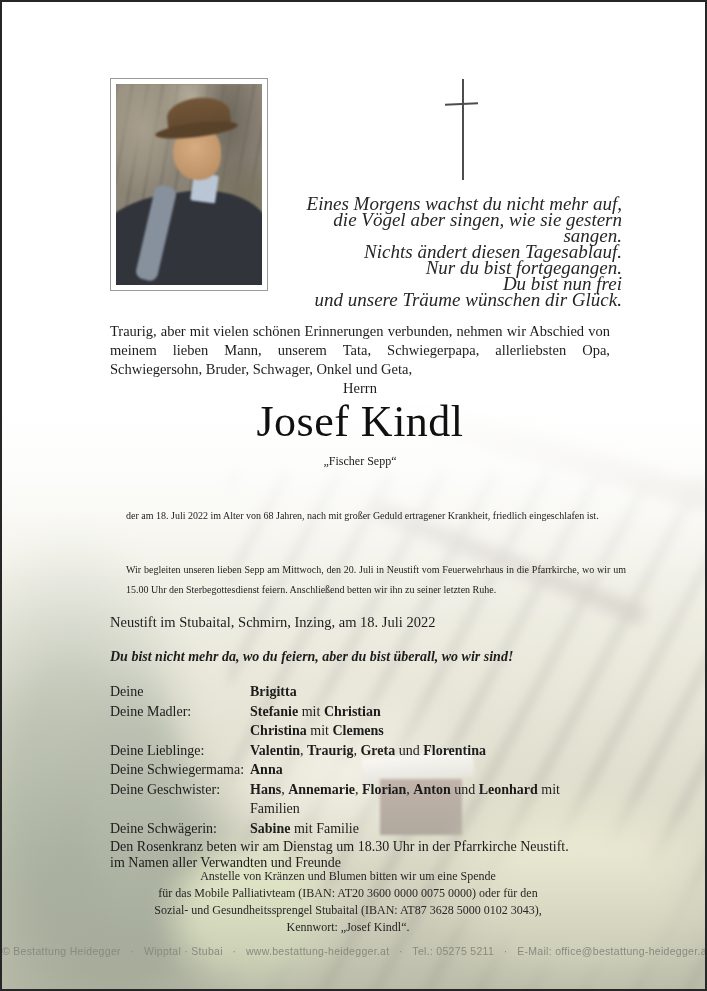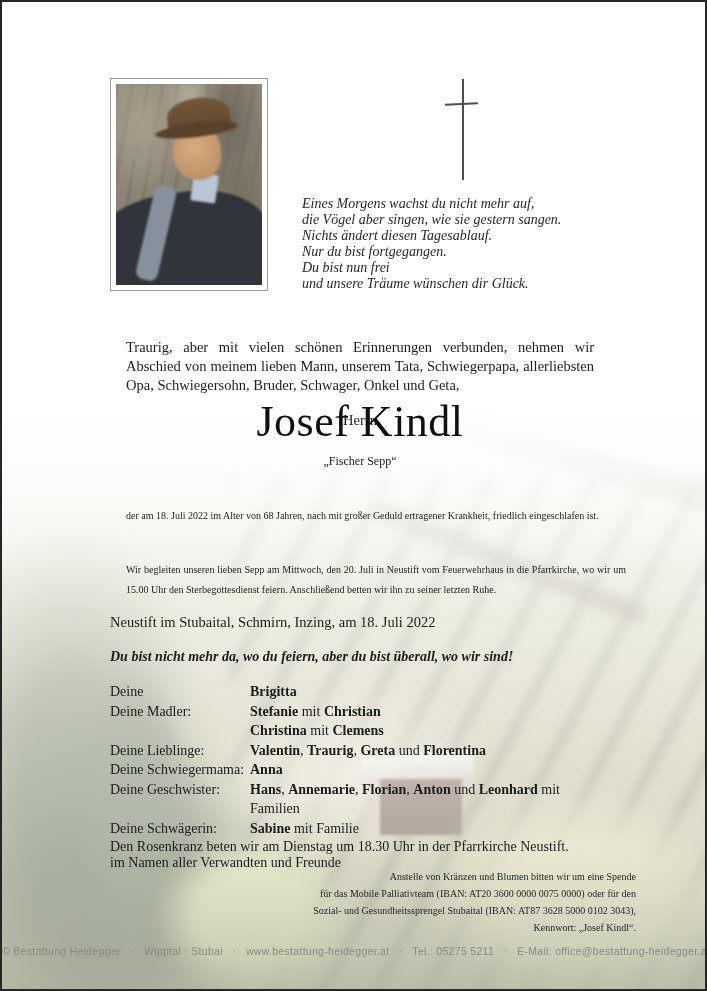--- a/index.html
+++ b/index.html
@@ -51,41 +51,41 @@
   .strap{left:20%;top:50%;width:15%;height:48%;background:#87909d;transform:rotate(13deg);border-radius:8px;}
   .shirt{left:52%;top:45%;width:17%;height:14%;background:#b9c6d6;transform:rotate(8deg);border-radius:2px;}
   .face{left:39%;top:21%;width:33%;height:27%;background:radial-gradient(circle at 45% 40%,#d6ac80,#b5895f);border-radius:52% 48% 46% 54%;}
   .hat-crown{left:35%;top:7%;width:43%;height:17%;background:linear-gradient(180deg,#74573a,#5f472d);border-radius:50% 50% 22% 22%;transform:rotate(-6deg);}
   .hat-brim{left:27%;top:19.5%;width:57%;height:7%;background:#59422a;border-radius:50%;transform:rotate(-7deg);}
   
   .cross{position:absolute;left:443px;top:77px;width:34px;height:102px;}
   .cross-v{position:absolute;left:17px;top:0;width:1.5px;height:101px;background:#4d4d4d;}
   .cross-h{position:absolute;left:0;top:24px;width:33px;height:1.5px;background:#4d4d4d;transform:rotate(-2.5deg);}
   
-  .poem{position:absolute;left:300px;top:194px;width:320px;text-align:left;
-    font-style:italic;font-size:14px;line-height:16px;color:#262626;}
+  .poem{position:absolute;left:300px;top:194px;width:320px;text-align:right;
+    font-style:italic;font-size:19px;line-height:16px;color:#262626;}
   .intro{position:absolute;left:108px;top:320px;width:500px;font-size:14.5px;line-height:19px;}
-  .intro p{margin:16px;text-align:justify;}
+  .intro p{margin:0;text-align:justify;}
   .intro .salutation{text-align:center;}
   .name{position:absolute;left:108px;top:397px;width:500px;text-align:center;
     font-size:44px;line-height:46px;letter-spacing:.5px;color:#101010;}
   .nickname{position:absolute;left:108px;top:452px;width:500px;text-align:center;
     font-size:12px;font-weight:normal;color:#1a1a1a;}
   .para{position:absolute;left:108px;width:500px;font-size:10px;line-height:20px;text-align:justify;margin:16px;}
   .p-death{top:488px;}
   .p-funeral{top:542px;}
   .places{position:absolute;left:108px;top:612px;width:500px;font-size:14.5px;}
   .quote{position:absolute;left:108px;top:647px;width:500px;font-size:14px;font-style:italic;font-weight:bold;}
   .family{position:absolute;left:108px;top:680px;width:500px;font-size:14px;line-height:19.5px;}
   .fam-row{display:flex;}
   .fam-label{flex:0 0 140px;}
   .fam-value{flex:1;}
   .fam-note{margin-top:15px;}
   .rosary{position:absolute;left:108px;top:837px;width:500px;font-size:14px;}
-  .donation{position:absolute;left:94px;top:866px;width:540px;text-align:right;font-size:10px;line-height:17px;color:#262626;}
+  .donation{position:absolute;left:76px;top:866px;width:540px;text-align:center;font-size:12px;line-height:17px;color:#262626;}
   .footer{position:absolute;left:0;top:943px;width:707px;text-align:center;
     font-family:"Liberation Sans", sans-serif;font-size:10.5px;letter-spacing:.3px;
     color:#888a7e;white-space:pre;}
 </style>
 </head>
 <body>
 
 <div class="page">
 
   <div class="landscape">

